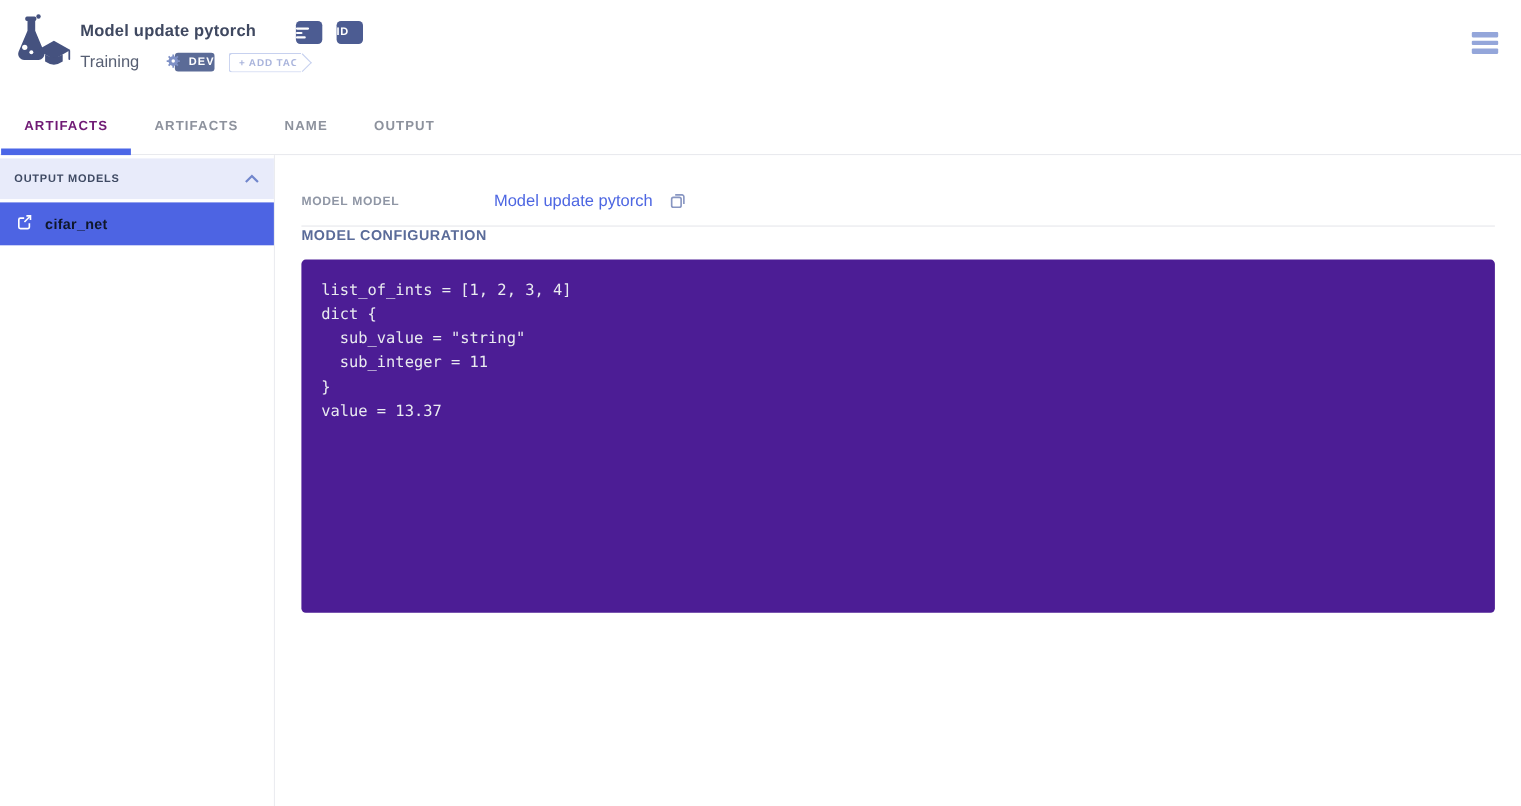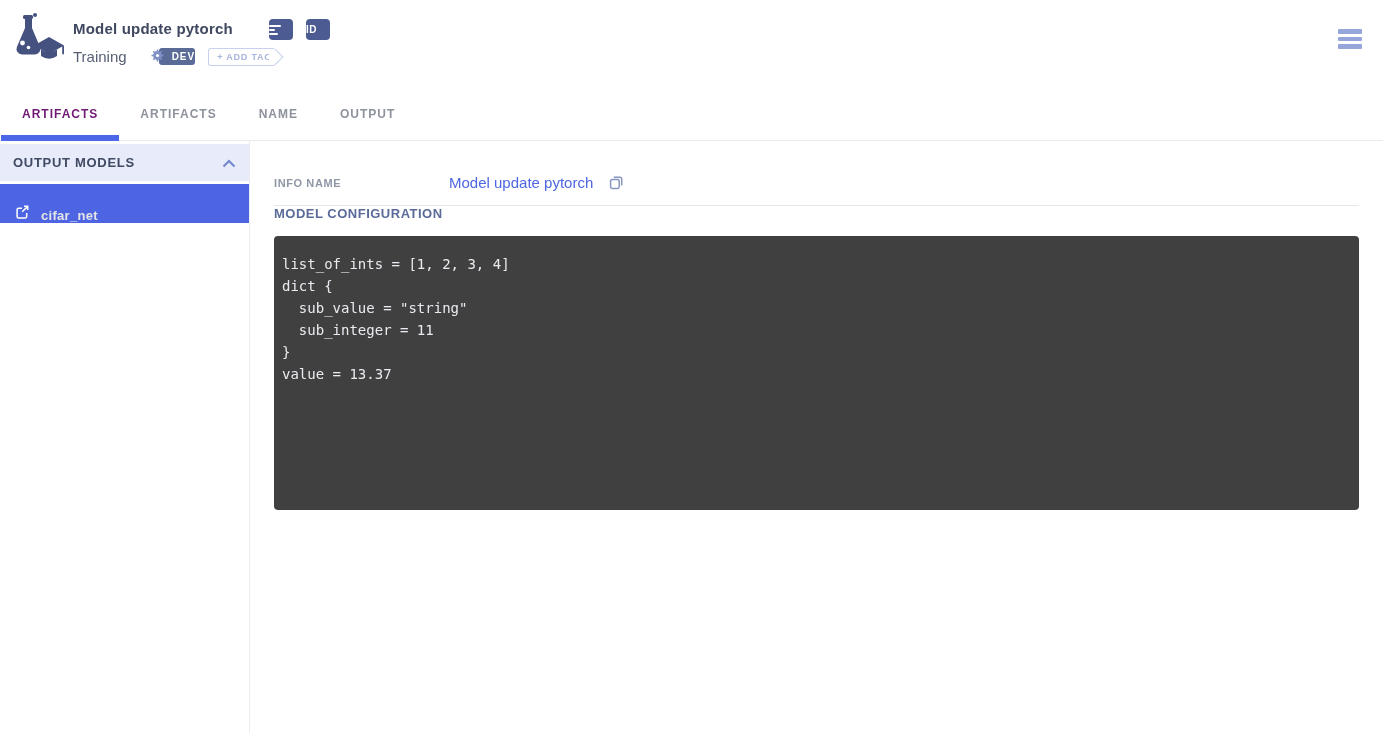--- a/index.html
+++ b/index.html
@@ -45,37 +45,37 @@
          letter-spacing:1px; color:#8d929d; cursor:pointer; position:relative; }
   .tab.active { color:#701a75; }
   .tab.active::after { content:""; position:absolute; left:0; right:0; bottom:-1px;
                        height:6px; background:#4b66e7; }
 
   
   .body-row { display:flex; height:592px; }
   .sidebar { width:250px; border-right:1px solid #ebecf0; padding-top:3px; background:#fff; }
   .side-band { height:37px; background:#e8ebfa; display:flex; align-items:center;
                justify-content:space-between; padding:0 13px; cursor:pointer; }
-  .side-band-label { font-size:13px; font-weight:bold; letter-spacing:.7px; color:#3f4a63; }
-  .side-item { margin-top:3px; height:39px; background:#4d64e3; color:#e5e5e5; display:flex;
-               align-items:flex-end; padding:0 14px; gap:11px; font-size:13px; font-weight:bold;
+  .side-band-label { font-size:10px; font-weight:bold; letter-spacing:.7px; color:#3f4a63; }
+  .side-item { margin-top:3px; height:39px; background:#4d64e3; color:#0f172a; display:flex;
+               align-items:center; padding:0 14px; gap:11px; font-size:13px; font-weight:bold;
                letter-spacing:.3px; cursor:pointer; }
 
   .main { flex:1; padding:25px 24px 0 24px; }
   .model-name-row { display:flex; align-items:center; height:40px;
                     border-bottom:1px solid #e6e7eb; padding-bottom:6px; }
   .field-label { width:175px; font-size:11px; font-weight:bold; letter-spacing:.6px;
                  color:#8f96a5; }
   .model-link { font-size:15px; color:#4d66e2; text-decoration:none; cursor:pointer; }
   .copy-btn { margin-left:14px; cursor:pointer; display:flex; align-items:center; }
 
   .config-heading { font-size:13px; font-weight:bold; letter-spacing:.5px;
                     color:#5a6b99; }
-  .code-block { margin-top:15px; height:274px; background:#404040; border-radius:4px;
-                padding:17px 8px; overflow:hidden; }
+  .code-block { margin-top:15px; height:321px; background:#4c1d95; border-radius:4px;
+                padding:17px 18px; overflow:hidden; }
   .code-block pre { font-family:"DejaVu Sans Mono", monospace; font-size:14px;
                     line-height:22px; color:#e9ebf0; white-space:pre; }
 </style>
 </head>
 <body>
 
 <div class="header">
   <div class="logo">
     <svg width="56" height="58" viewBox="0 0 56 58">
       <g fill="#45527f">
@@ -165,21 +165,21 @@
           <path d="M10 2.3 h3.7 v3.7"></path>
           <path d="M13.4 2.6 L8.2 7.8"></path>
         </svg>
       </span>
       <span>cifar_net</span>
     </div>
   </div>
 
   <div class="main">
     <div class="model-name-row">
-      <span class="field-label">INFO NAME</span>
+      <span class="field-label">MODEL MODEL</span>
       <a class="model-link">Model update pytorch</a>
       <span class="copy-btn">
         <svg width="19" height="19" viewBox="0 0 19 19" fill="none" stroke="#8896c2" stroke-width="1.5">
           <path d="M6.8 4.2 H13 a1.7 1.7 0 0 1 1.7 1.7 V12.4"></path>
           <rect x="3.6" y="6.4" width="8.6" height="9" rx="1.6"></rect>
         </svg>
       </span>
     </div>
 
     <div class="config-heading">MODEL CONFIGURATION</div>

